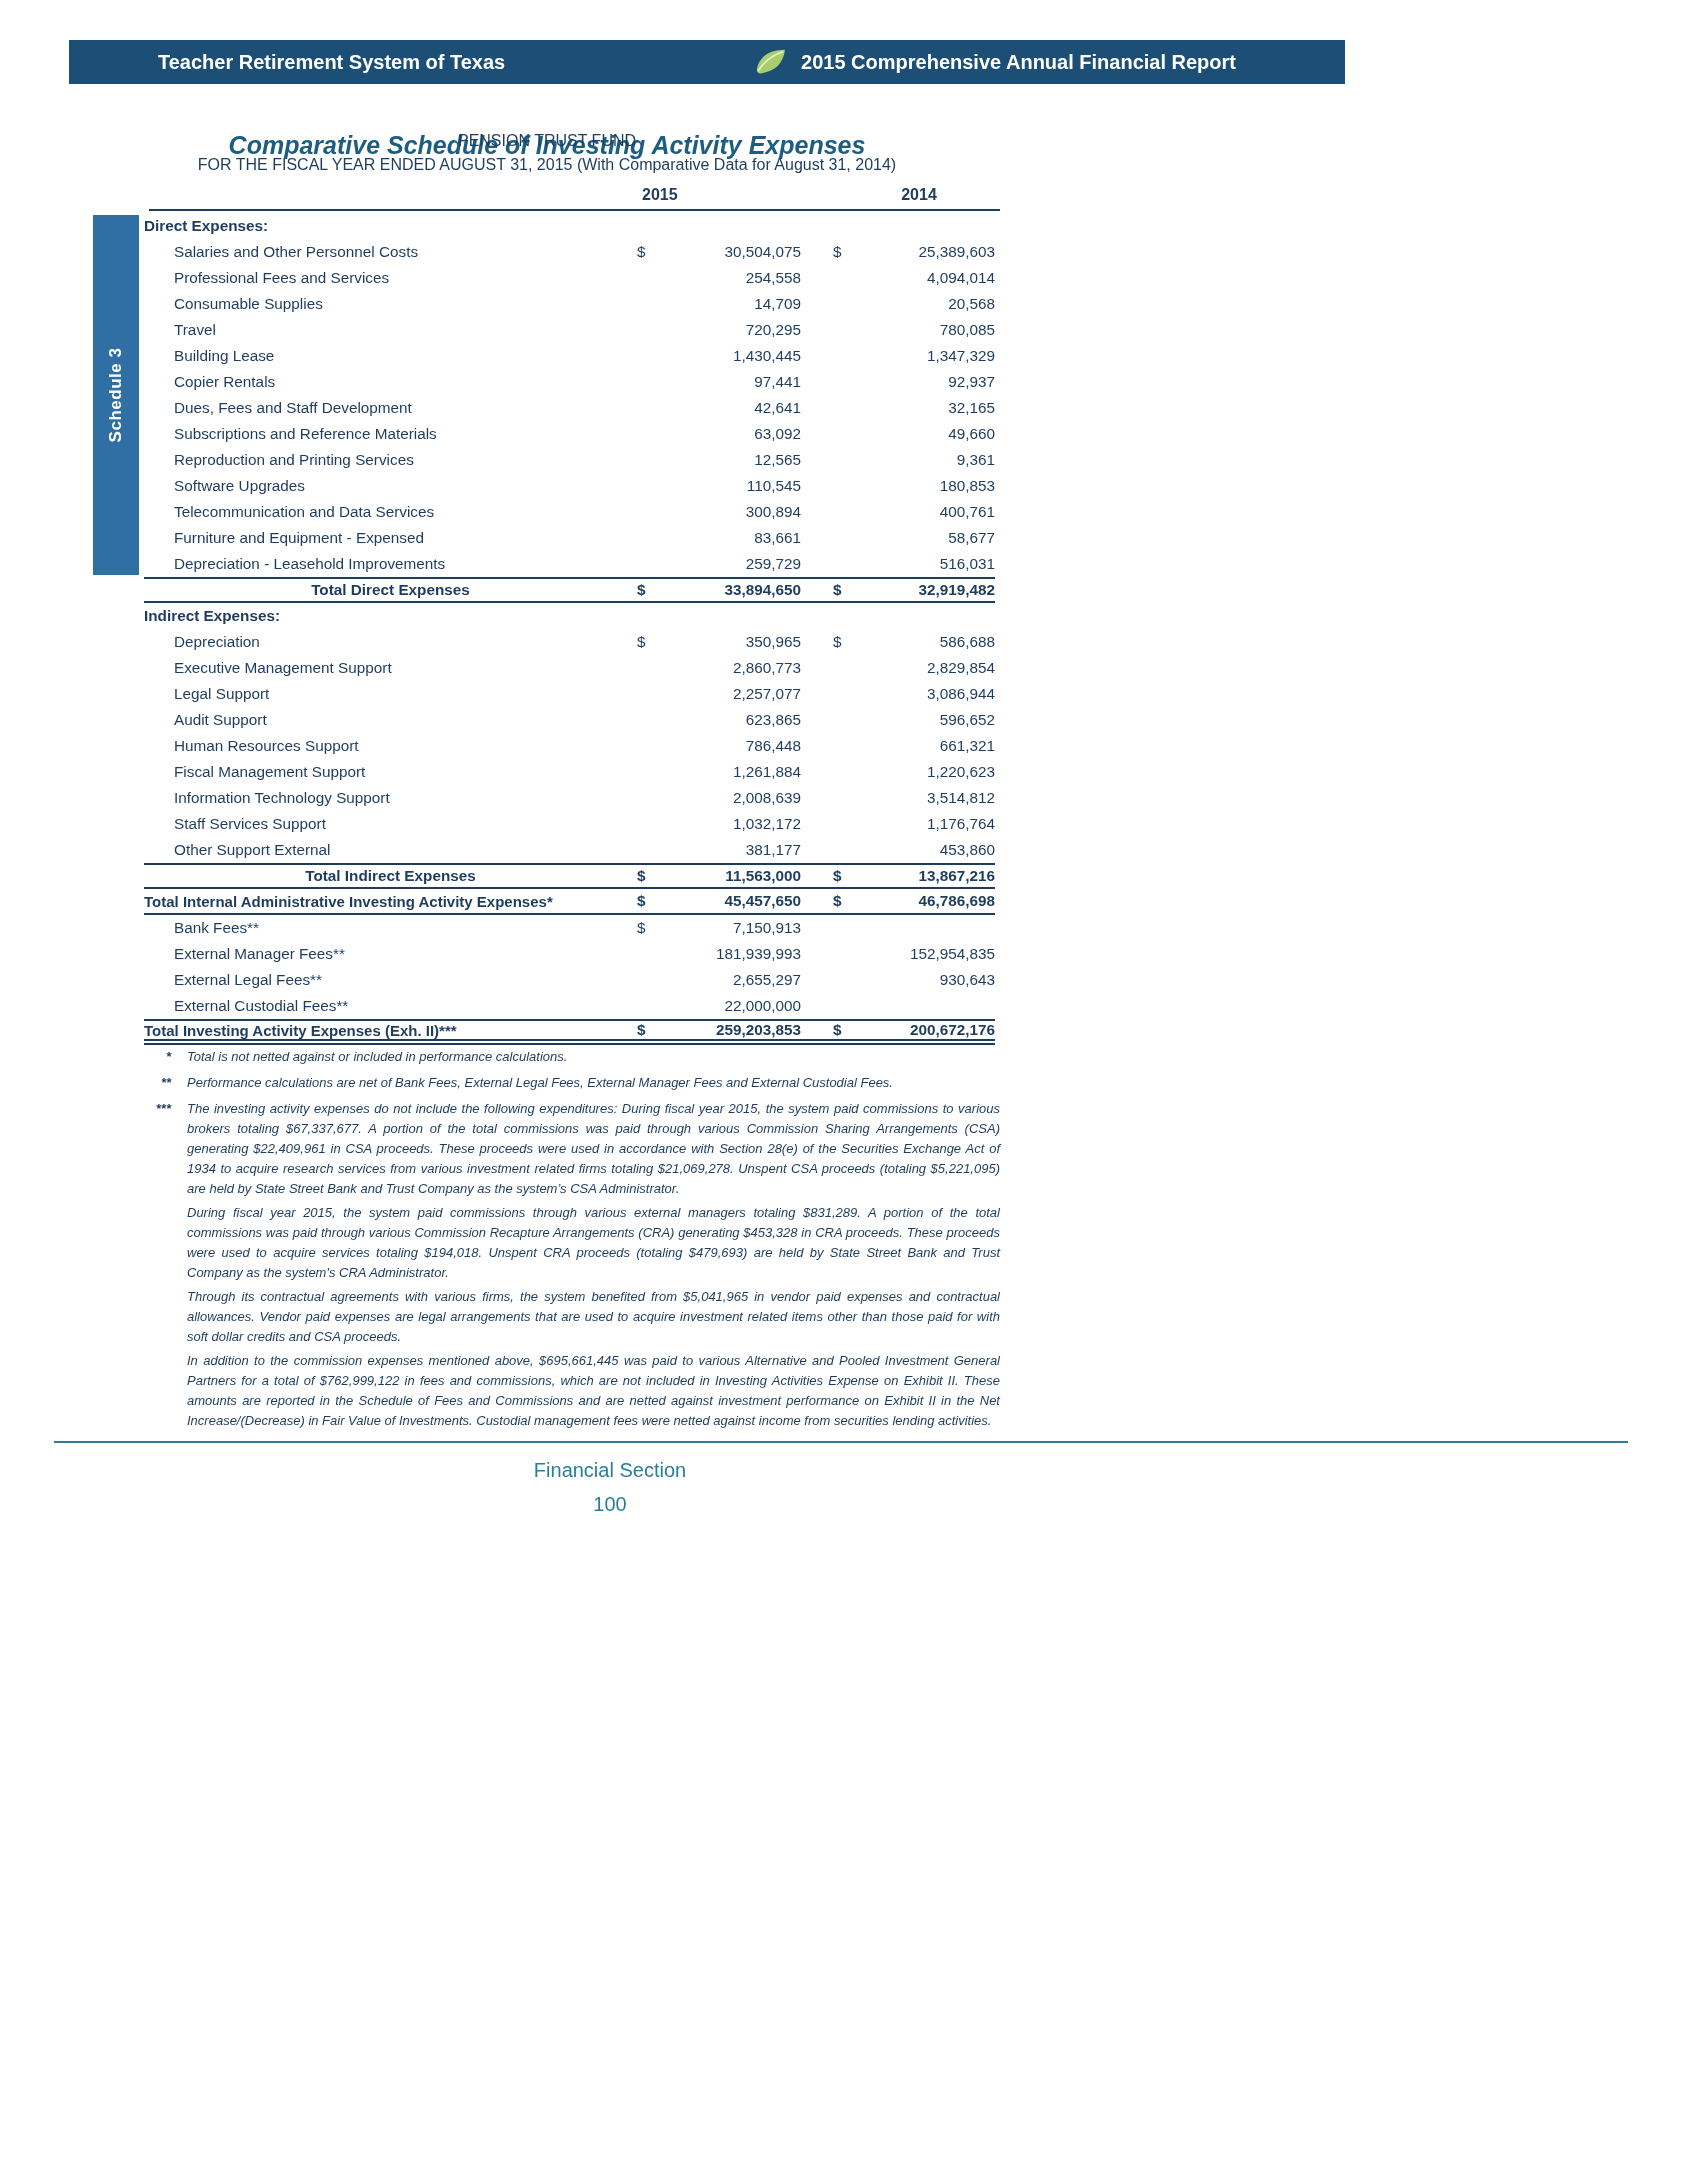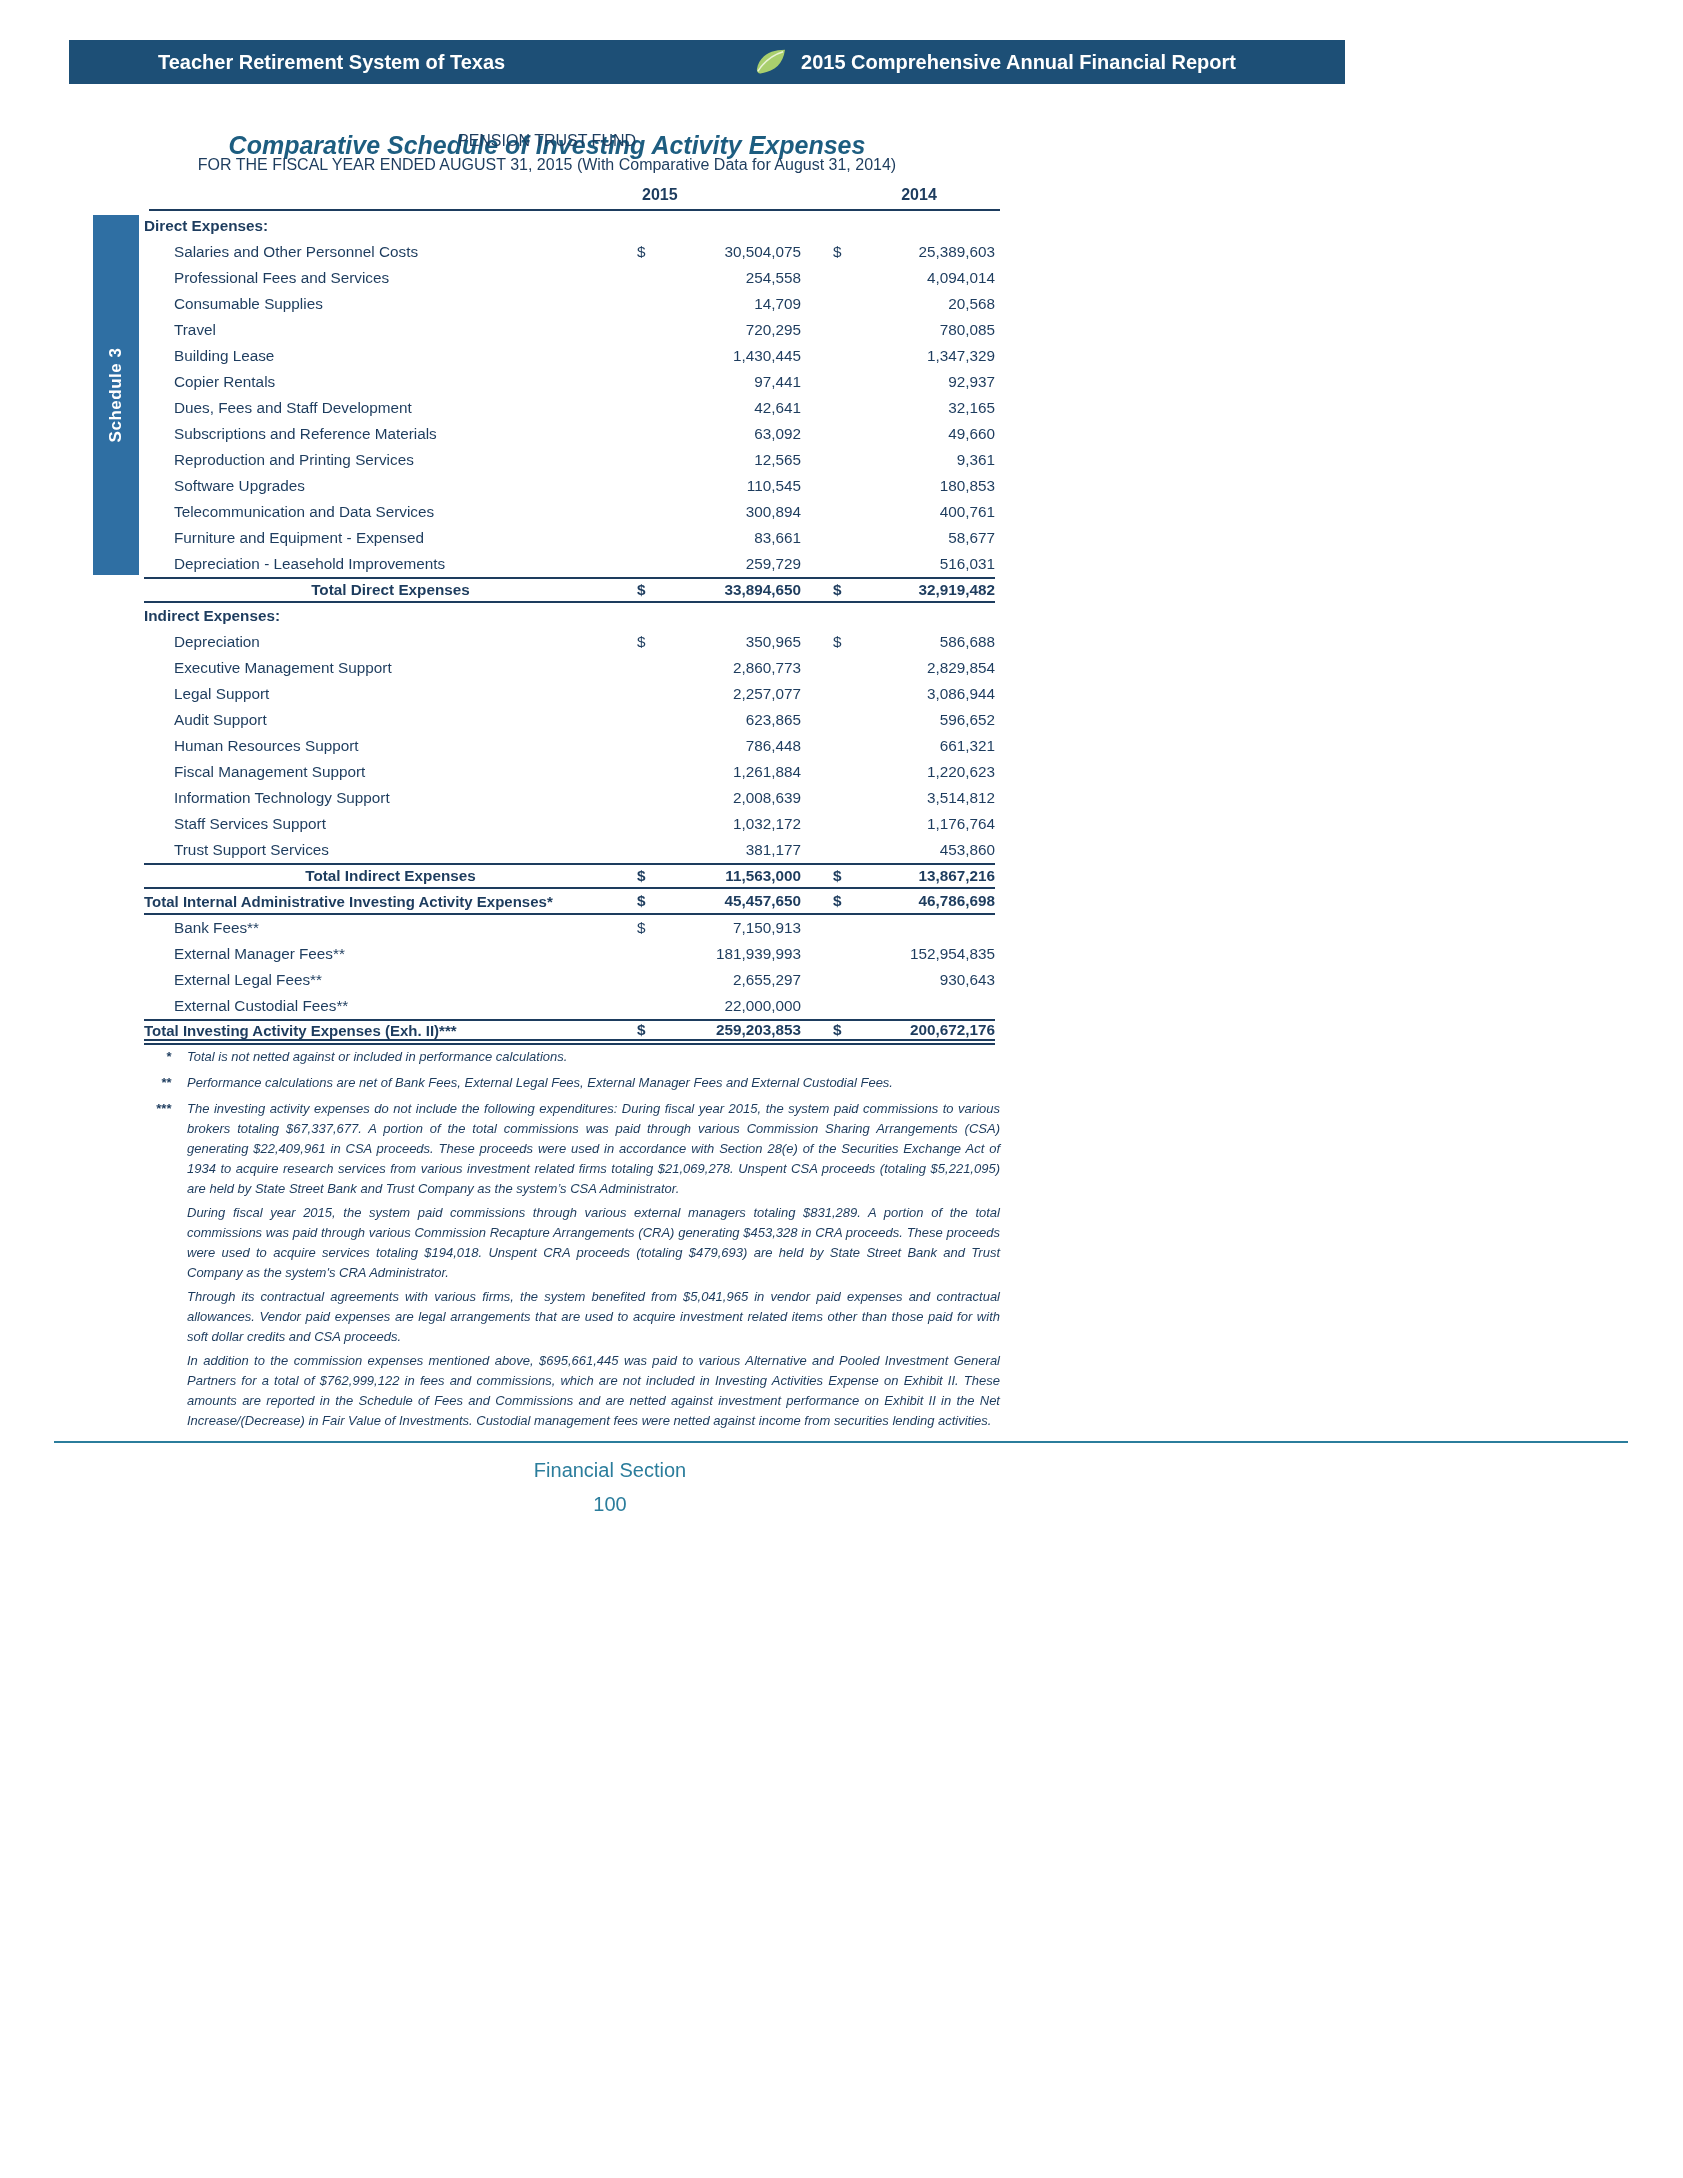--- a/index.html
+++ b/index.html
@@ -392,21 +392,21 @@
         <span></span>
         <span>1,032,172</span>
       </div>
       <div class="gap"></div>
       <div class="cell c14">
         <span></span>
         <span>1,176,764</span>
       </div>
     </div>
     <div class="row r-item">
-      <div class="label">Trust Support Services</div>
+      <div class="label">Other Support External</div>
       <div class="cell c15">
         <span></span>
         <span>381,177</span>
       </div>
       <div class="gap"></div>
       <div class="cell c14">
         <span></span>
         <span>453,860</span>
       </div>
     </div>

